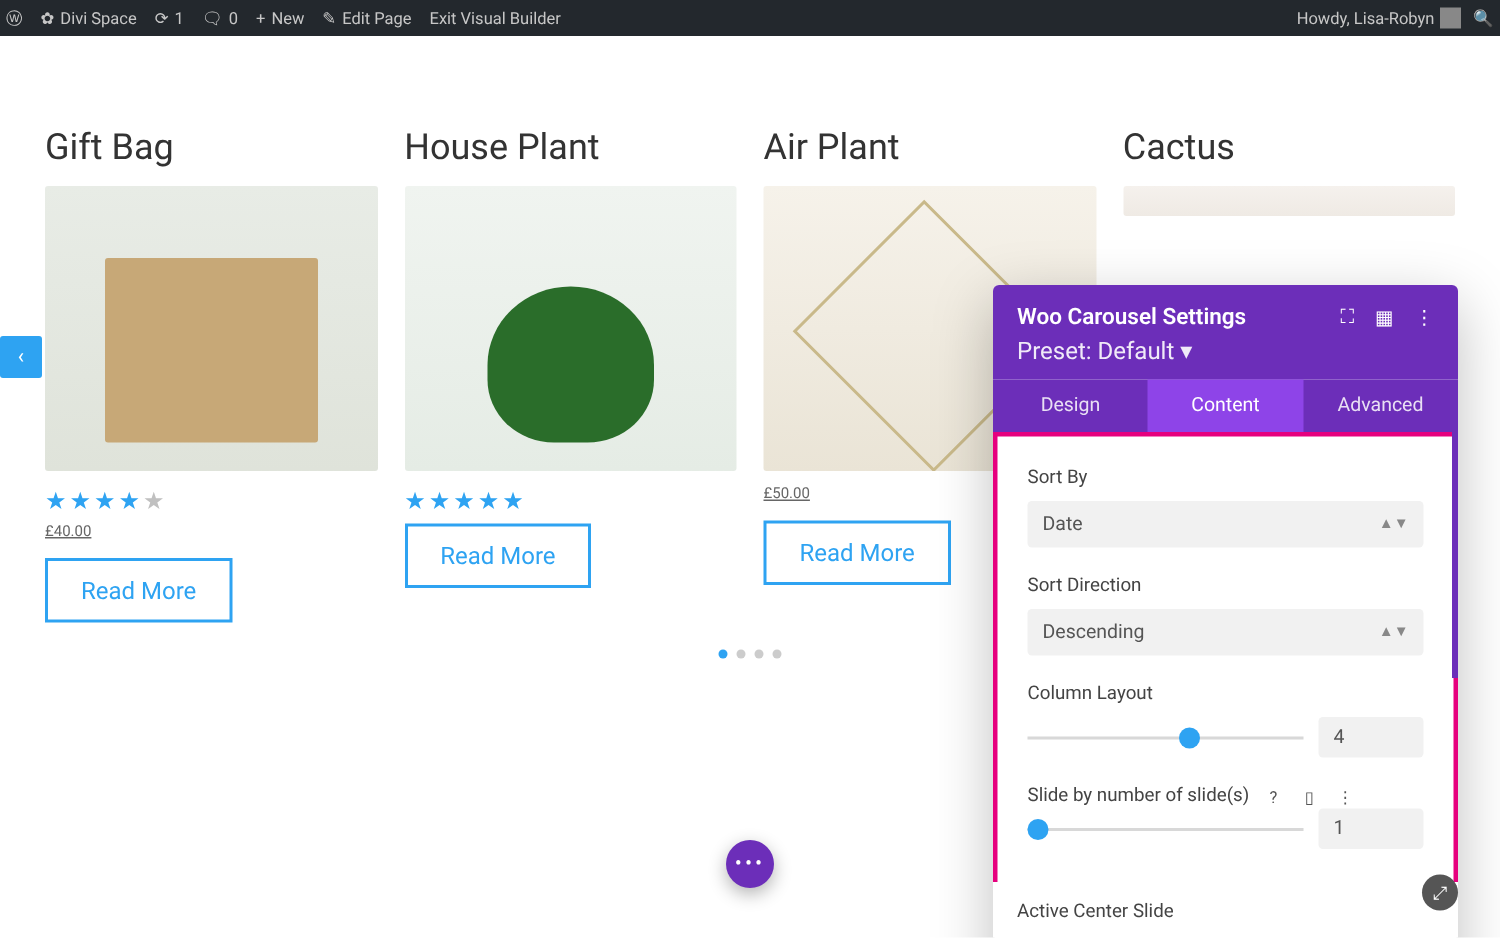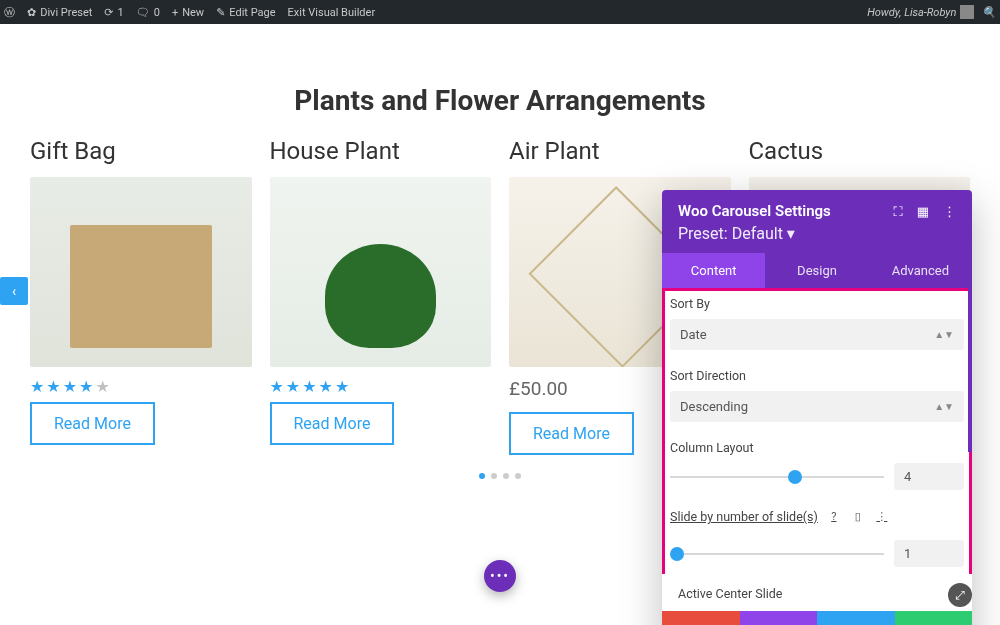--- a/index.html
+++ b/index.html
@@ -1,38 +1,38 @@
 <!DOCTYPE html>
 <html><head>
 <meta charset="utf-8">
 <style>
 * { margin: 0; padding: 0; box-sizing: border-box; font-family: -apple-system, BlinkMacSystemFont, "Segoe UI", Roboto, sans-serif; }
 body { background: #fff; width: 1000px; height: 625px; overflow: hidden; position: relative; }
 
 
 .admin-bar { background: #23282d; color: #c7c7c7; height: 24px; display: flex; align-items: center; font-size: 11px; padding: 0 4px; }
 .admin-bar .left { display: flex; align-items: center; gap: 12px; }
-.admin-bar .right { margin-left: auto; display: flex; align-items: center; gap: 8px; font-style: italic; }
+.admin-bar .right { margin-left: auto; display: flex; align-items: center; gap: 8px; }
 .admin-bar .item { display: flex; align-items: center; gap: 4px; cursor: pointer; }
 .admin-bar .avatar { width: 14px; height: 14px; background: #888; display: inline-block; }
 
 
 .page { padding: 60px 30px 0 30px; position: relative; }
 .page-title { text-align: center; font-size: 28px; font-weight: 700; color: #333; margin-bottom: 20px; }
 
 .carousel { display: flex; gap: 18px; position: relative; }
 .carousel .prev { position: absolute; left: -30px; top: 140px; width: 28px; height: 28px; background: #2ea3f2; color: #fff; display: flex; align-items: center; justify-content: center; border-radius: 2px; cursor: pointer; font-size: 14px; }
 
 .card { flex: 1; min-width: 0; }
 .card h3 { font-size: 24px; font-weight: 400; color: #333; margin-bottom: 12px; }
 .card .img { width: 100%; height: 190px; background: #d5e5d8; border-radius: 2px; position: relative; overflow: hidden; }
 .card .stars { display: flex; gap: 2px; margin: 10px 0 6px; }
 .card .star { color: #2ea3f2; font-size: 16px; }
 .card .star.off { color: #c0c0c0; }
-.card .price { font-size: 19px; color: #666; margin-bottom: 12px; }
+.card .price { font-size: 10px; color: #666; margin-bottom: 12px; text-decoration: underline; }
 .card .cta { display: inline-block; border: 2px solid #2ea3f2; color: #2ea3f2; padding: 10px 22px; font-size: 16px; cursor: pointer; background: #fff; }
 
 
 .img.p1 { background: linear-gradient(180deg,#e8ece6 0%,#dfe3da 100%); }
 .img.p1::after { content:""; position:absolute; inset: auto 18% 10% 18%; height: 65%; background: #c7a877; border-radius: 2px; }
 .img.p2 { background: linear-gradient(180deg,#f0f4f0 0%,#e5ece5 100%); }
 .img.p2::after { content:""; position:absolute; inset: 35% 25% 10% 25%; background: #2a6d2a; border-radius: 50% 50% 40% 40%; }
 .img.p3 { background: linear-gradient(180deg,#f6f2ea 0%,#eae4d6 100%); }
 .img.p3::after { content:""; position:absolute; inset: 20% 20% 15% 20%; border: 2px solid #c9b98a; transform: rotate(45deg); }
 .img.p4 { background: linear-gradient(180deg,#f5f1ed 0%,#efeae4 100%); }
@@ -46,31 +46,31 @@
 .panel-hdr { background: #6c2eb9; color: #fff; padding: 12px 16px 0 16px; }
 .panel-hdr .row1 { display: flex; align-items: flex-end; }
 .panel-hdr h4 { font-size: 15px; font-weight: 600; flex: 1; }
 .panel-hdr .tools { display: flex; gap: 14px; font-size: 13px; }
 .panel-hdr .tools span { cursor: pointer; }
 .panel-hdr .preset { padding: 4px 0 10px; font-size: 16px; opacity: .9; }
 .tabs { display: flex; background: #6c2eb9; color: #fff; font-size: 13px; }
 .tabs .tab { flex: 1; text-align: center; padding: 10px 0; cursor: pointer; opacity: .85; }
 .tabs .tab.active { background: #8e44e8; opacity: 1; }
 
-.panel-body { padding: 5px; border: 3px solid #e6007e; border-bottom: none; }
+.panel-body { padding: 20px; border: 3px solid #e6007e; border-bottom: none; }
 .field-label { font-size: 12.5px; color: #444; margin-bottom: 8px; }
 .select { background: #f1f1f1; border-radius: 3px; padding: 8px 10px; font-size: 13px; color: #555; display: flex; align-items: center; justify-content: space-between; margin-bottom: 18px; cursor: pointer; }
 .select .chev { color: #888; font-size: 10px; }
 
 .slider-row { display: flex; align-items: center; gap: 10px; margin-bottom: 18px; }
 .slider { flex: 1; height: 2px; background: #d8d8d8; position: relative; cursor: pointer; }
 .slider .thumb { position: absolute; top: -6px; width: 14px; height: 14px; background: #2ea3f2; border-radius: 50%; }
 .slider-val { width: 70px; background: #f1f1f1; border-radius: 3px; padding: 6px 10px; font-size: 13px; color: #555; text-align: left; }
 
-.label-row { display: flex; align-items: flex-end; gap: 8px; margin-bottom: 16px; font-size: 12.5px; color: #444; text-decoration: underline; }
+.label-row { display: flex; align-items: flex-start; gap: 8px; margin-bottom: 0; font-size: 12.5px; color: #444; }
 .label-row .mini { width: 16px; height: 16px; display: inline-flex; align-items: center; justify-content: center; font-size: 11px; cursor: pointer; color: #555; }
 
 .panel-body2 { padding: 12px 16px 10px; font-size: 12.5px; color: #444; }
 
 .action-bar { display: flex; height: 40px; }
 .action-bar div { flex: 1; display: flex; align-items: center; justify-content: center; color: #fff; cursor: pointer; font-size: 16px; }
 .ab-cancel { background: #e74c3c; }
 .ab-undo { background: #8e44e8; }
 .ab-redo { background: #2ea3f2; }
 .ab-ok { background: #2ecc71; }
@@ -79,54 +79,54 @@
 
 .fab { position: absolute; left: 484px; top: 560px; width: 32px; height: 32px; border-radius: 50%; background: #6c2eb9; color: #fff; display: flex; align-items: center; justify-content: center; font-size: 14px; letter-spacing: 2px; cursor: pointer; box-shadow: 0 4px 12px rgba(0,0,0,0.3); }
 .fab2 { position: absolute; right: 28px; bottom: 18px; width: 24px; height: 24px; border-radius: 50%; background: #555; color: #fff; display:flex; align-items:center; justify-content:center; font-size:12px; cursor:pointer; }
 </style>
 </head>
 <body>
 
 <div class="admin-bar">
   <div class="left">
     <span class="item">ⓦ</span>
-    <span class="item">✿ <span>Divi Preset</span></span>
+    <span class="item">✿ <span>Divi Space</span></span>
     <span class="item">⟳ <span>1</span></span>
     <span class="item">🗨 <span>0</span></span>
     <span class="item">+ <span>New</span></span>
     <span class="item">✎ <span>Edit Page</span></span>
     <span class="item">
         <span>Exit Visual Builder</span>
       </span>
   </div>
   <div class="right">
     <span class="item">
         <span>Howdy, Lisa-Robyn</span> 
         <span class="avatar"></span>
       </span>
     <span class="item">🔍</span>
   </div>
 </div>
 
 <div class="page">
-  <h1 class="page-title">Plants and Flower Arrangements</h1>
 
   <div class="carousel">
     <div class="prev">‹</div>
 
     <div class="card">
       <h3>Gift Bag</h3>
       <div class="img p1"></div>
       <div class="stars">
         <span class="star">★</span>
           <span class="star">★</span>
           <span class="star">★</span>
           <span class="star">★</span>
           <span class="star off">★</span>
       </div>
+      <div class="price">£40.00</div>
       <div class="cta">Read More</div>
     </div>
 
     <div class="card">
       <h3>House Plant</h3>
       <div class="img p2"></div>
       <div class="stars">
         <span class="star">★</span>
           <span class="star">★</span>
           <span class="star">★</span>
@@ -163,22 +163,22 @@
       <h4>Woo Carousel Settings</h4>
       <div class="tools">
         <span>⛶</span>
         <span>▦</span>
         <span>⋮</span>
       </div>
     </div>
     <div class="preset">Preset: Default ▾</div>
   </div>
   <div class="tabs">
+    <div class="tab">Design</div>
     <div class="tab active">Content</div>
-    <div class="tab">Design</div>
     <div class="tab">Advanced</div>
   </div>
 
   <div class="panel-body">
     <div class="field-label">Sort By</div>
     <div class="select">
       <span>Date</span>
       <span class="chev">▲▼</span>
     </div>
 

